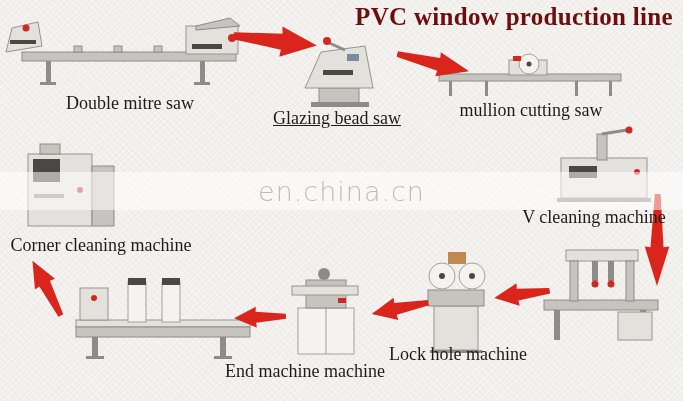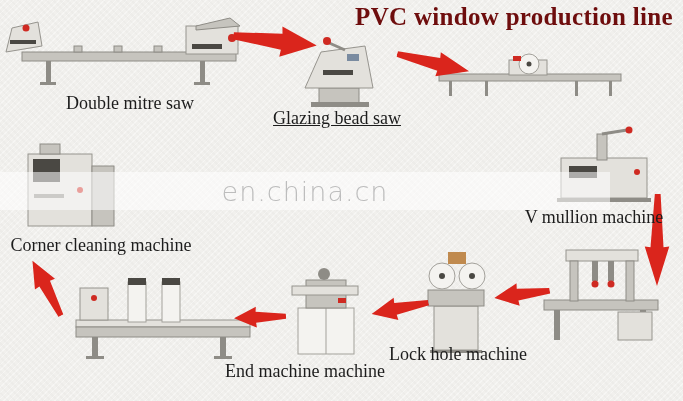--- a/index.html
+++ b/index.html
@@ -17,21 +17,21 @@
     color:var(--title-color,#6e0d0d); z-index:6;
   }
   .mlabel{
     position:absolute; transform:translateX(-50%); white-space:nowrap;
     font-size:18px; color:#1c1c1c; z-index:4;
   }
   .machine{ position:absolute; z-index:1; }
   .machine svg{ width:100%; height:100%; display:block; }
   .arrow{ position:absolute; z-index:3; color:var(--arrow-color,#da251c); }
   .wm-band{
-    position:absolute; left:0; top:172px; width:610px; height:38px;
+    position:absolute; left:0; top:172px; width:683px; height:38px;
     background:rgba(255,255,255,0.55); z-index:5; pointer-events:none;
     display:flex; align-items:center; justify-content:center;
   }
   .wm-text{
     font-family:"DejaVu Sans", sans-serif; font-size:27px; font-weight:300;
     color:#bdbdbd; letter-spacing:1px;
   }
   
   .m-body{fill:#e3e1dc;stroke:#96948e;stroke-width:1;}
   .m-mid{fill:#c6c4be;stroke:#8e8c86;stroke-width:1;}
@@ -202,18 +202,19 @@
   <svg class="arrow" style="left:16px;top:276px;width:62px;height:24px;transform:rotate(242deg);" viewBox="0 0 100 36" preserveAspectRatio="none">
     <polygon points="0,13 58,9 57,1 100,18 57,35 58,27 0,21" fill="currentColor"></polygon>
   </svg>
 
   <div class="wm-band">
     <span class="wm-text">en.china.cn</span>
   </div>
 
   <div class="mlabel" style="left:130px;top:93px;">Double mitre saw</div>
   <div class="mlabel" style="left:337px;top:108px;text-decoration:underline;">Glazing bead saw</div>
-  <div class="mlabel" style="left:594px;top:207px;">V mullion machine</div>
+  <div class="mlabel" style="left:531px;top:100px;">mullion cutting saw</div>
+  <div class="mlabel" style="left:594px;top:207px;">V cleaning machine</div>
   <div class="mlabel" style="left:101px;top:235px;">Corner cleaning machine</div>
   <div class="mlabel" style="left:305px;top:361px;">End machine machine</div>
   <div class="mlabel" style="left:458px;top:344px;font-family:Liberation Serif, serif;">Lock hole machine</div>
 
 </div>
 
 </body></html>

